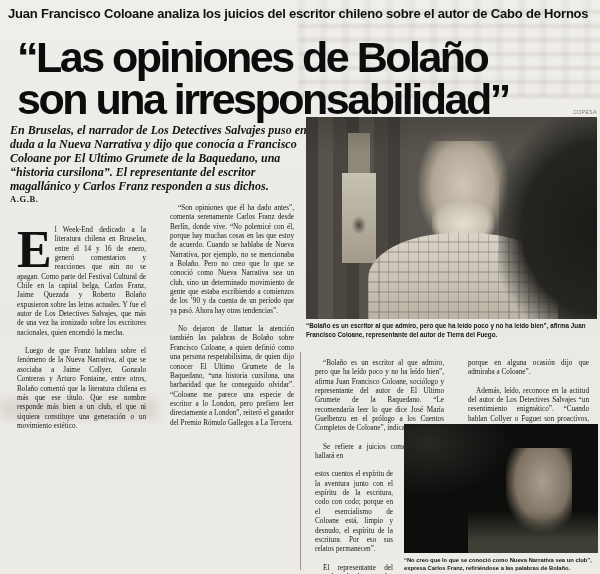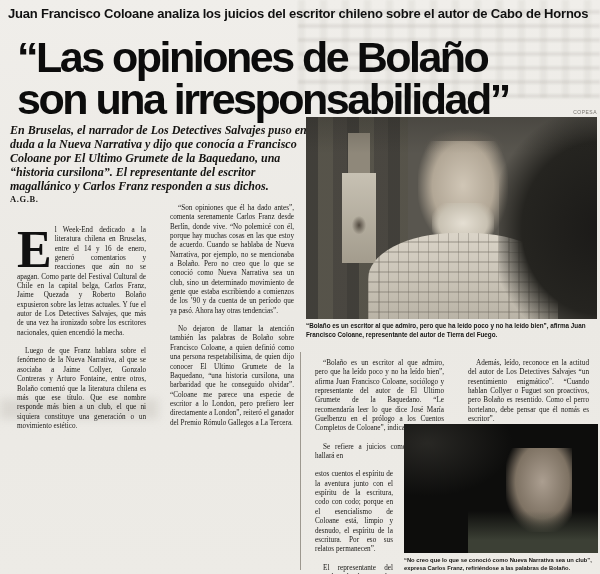--- a/index.html
+++ b/index.html
@@ -181,20 +181,21 @@
     <p>“Bolaño es un escritor al que admiro, pero que ha leído poco y no ha leído bien”, afirma Juan Francisco Coloane, sociólogo y representante del autor de El Ultimo Grumete de la Baquedano. “Le recomendaría leer lo que dice José María Guelbenzu en el prólogo a los Cuentos Completos de Coloane”, indica.</p>
     <p>Se refiere a juicios como: “El lector hallará en</p>
     <div class="col3narrow">
       <p class="flush">estos cuentos el espíritu de la aventura junto con el espíritu de la escritura, codo con codo; porque en el esencialismo de Coloane está, limpio y desnudo, el espíritu de la escritura. Por eso sus relatos permanecen”.</p>
       <p>El representante del narrador de los canales australes informa que incluso en la nueva novela de Arturo Pérez Reverte, La Carta Esférica, hay un homenaje a Coloane.</p>
       <p>“Lo que menos tiene Coloane es ser cursi”, insiste Juan Francisco. “Y me parece que las opiniones de Bolaño, a quien admiro como escritor, son una irresponsabilidad, sobre todo</p>
     </div>
   </div>
 
   <div class="col col4">
+    <p class="flush">porque en alguna ocasión dijo que admiraba a Coloane”.</p>
     <p>Además, leído, reconoce en la actitud del autor de Los Detectives Salvajes “un resentimiento enigmático”. “Cuando hablan Collyer o Fuguet son proactivos, pero Bolaño es resentido. Como el perro hortelano, debe pensar que él nomás es escritor”.</p>
   </div>
 
   <div class="photo photo2">
     <div class="p2-glow"></div>
     <div class="p2-face"></div>
     <div class="p2-beard"></div>
     <div class="p2-shoulder"></div>
   </div>
   <div class="caption caption2">“No creo que lo que se conoció como Nueva Narrativa sea un club”, expresa Carlos Franz, refiriéndose a las palabras de Bolaño.</div>

